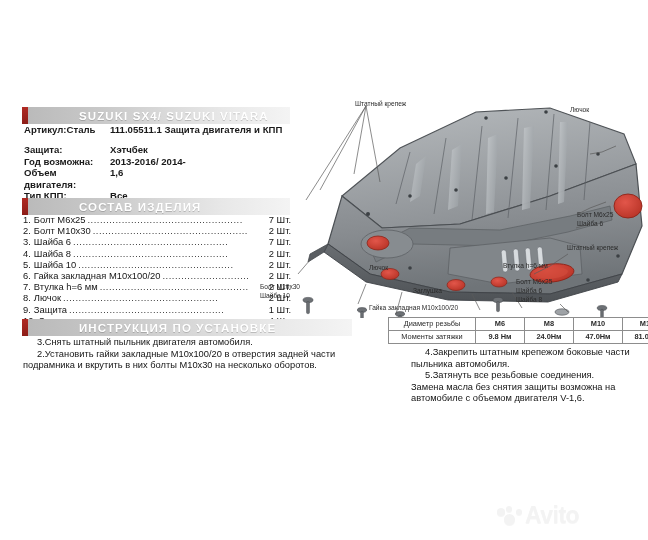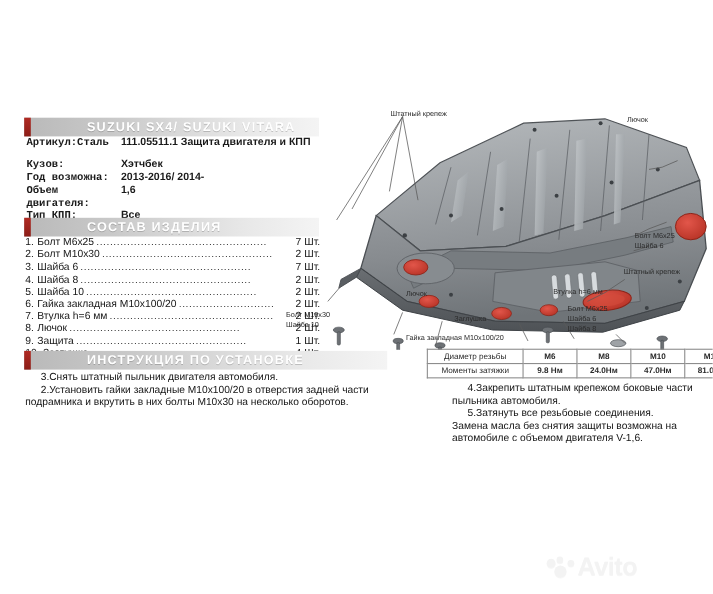--- a/index.html
+++ b/index.html
@@ -50,21 +50,21 @@
     position: absolute;
     left: 24px;
     top: 124px;
     width: 280px;
     font-size: 9.6px;
     color: #1a1a1a;
     font-weight: bold;
     line-height: 11.4px;
   }
   .spec-row { display: flex; }
-  .spec-key { width: 86px; flex: 0 0 86px; font-family: Liberation Mono, monospace; }
+  .spec-key { width: 86px; flex: 0 0 86px; }
   .spec-val { font-weight: bold; }
   .spec-gap { height: 9px; }
 
   .parts {
     position: absolute;
     left: 23px;
     top: 214px;
     width: 268px;
     font-size: 9.4px;
     color: #161616;
@@ -325,21 +325,21 @@
     <span class="bar-text">SUZUKI SX4/ SUZUKI VITARA</span>
   </div>
 
   <div class="spec-table">
     <div class="spec-row">
       <span class="spec-key">Артикул:Сталь</span>
       <span class="spec-val">111.05511.1 Защита двигателя и КПП</span>
     </div>
     <div class="spec-gap"></div>
     <div class="spec-row">
-      <span class="spec-key">Кузов:</span>
+      <span class="spec-key">Защита:</span>
       <span class="spec-val">Хэтчбек</span>
     </div>
     <div class="spec-row">
       <span class="spec-key">Год возможна:</span>
       <span class="spec-val">2013-2016/ 2014-</span>
     </div>
     <div class="spec-row">
       <span class="spec-key">Объем двигателя:</span>
       <span class="spec-val">1,6</span>
     </div>

